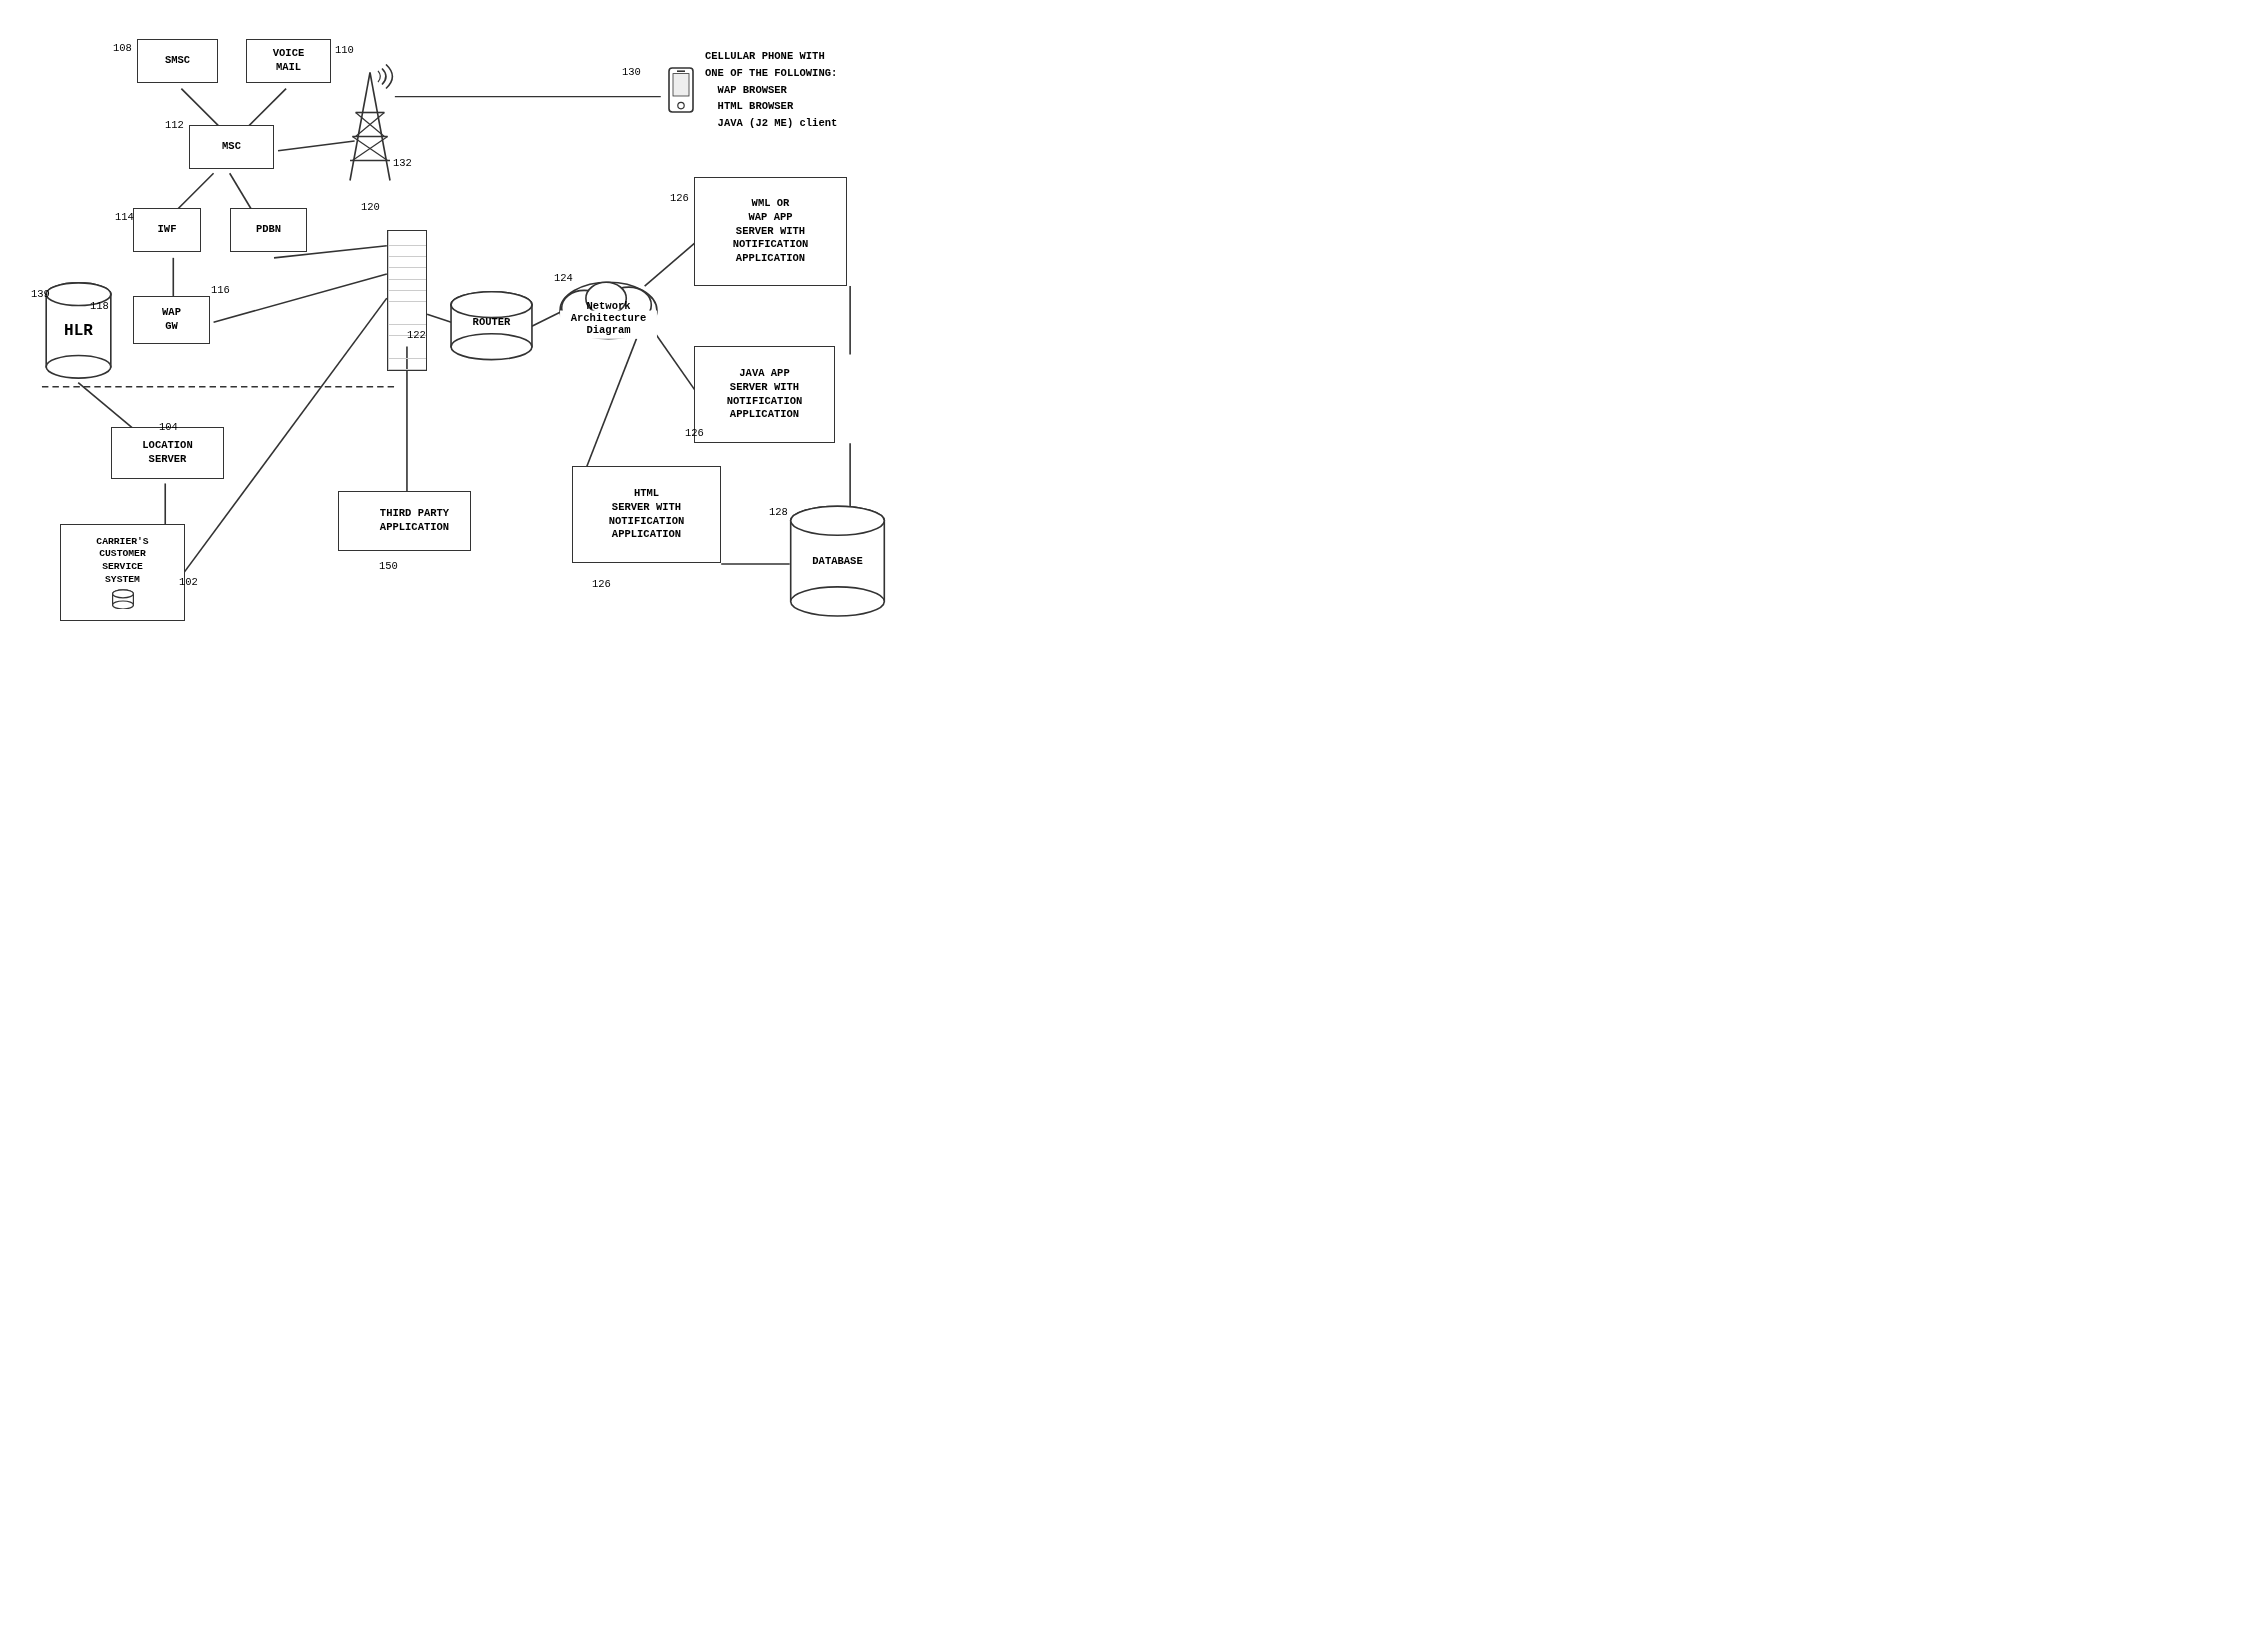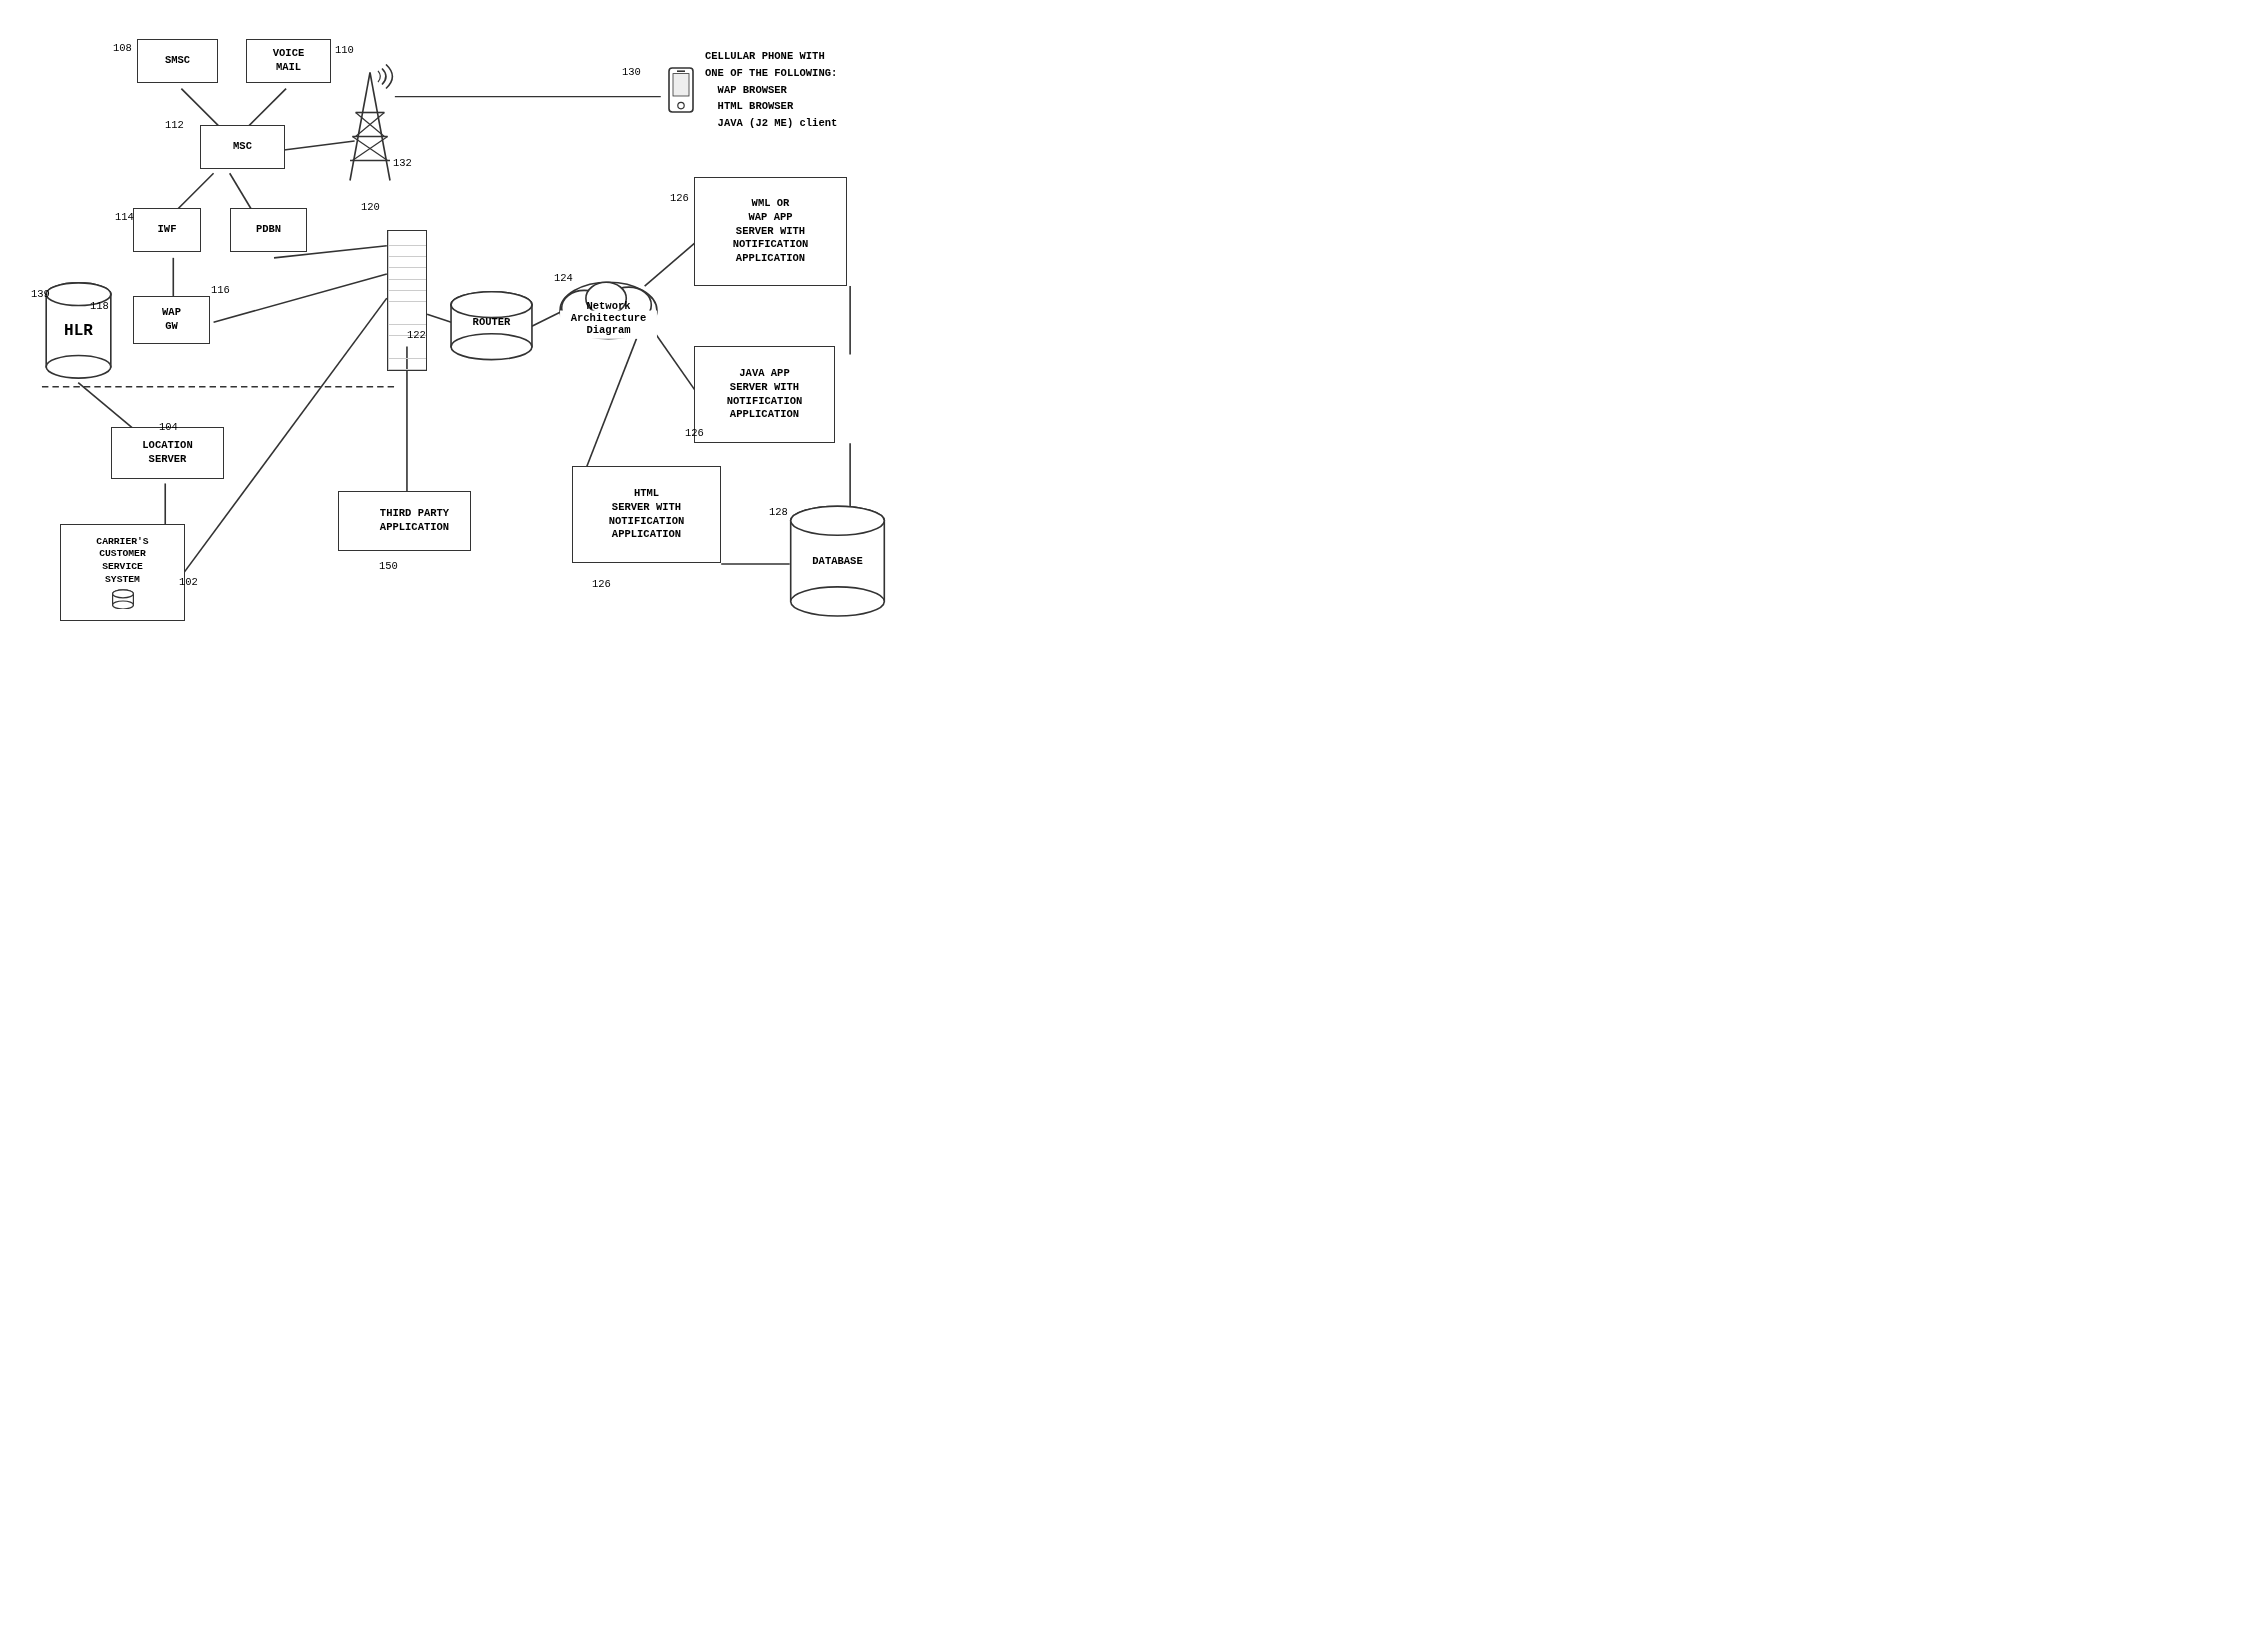--- a/index.html
+++ b/index.html
@@ -186,21 +186,21 @@
   </div>
 
   <div class="box" style="left:137px;top:39px;width:81px;height:44px;">
     <span>SMSC</span>
   </div>
 
   <div class="box" style="left:246px;top:39px;width:85px;height:44px;">
     <span>VOICE<br>MAIL</span>
   </div>
 
-  <div class="box" style="left:189px;top:125px;width:85px;height:44px;margin-left:11px;">
+  <div class="box" style="left:189px;top:125px;width:85px;height:44px;">
     <span>MSC</span>
   </div>
 
   <div class="box" style="left:133px;top:208px;width:68px;height:44px;">
     <span>IWF</span>
   </div>
 
   <div class="box" style="left:230px;top:208px;width:77px;height:44px;">
     <span>PDBN</span>
   </div>

